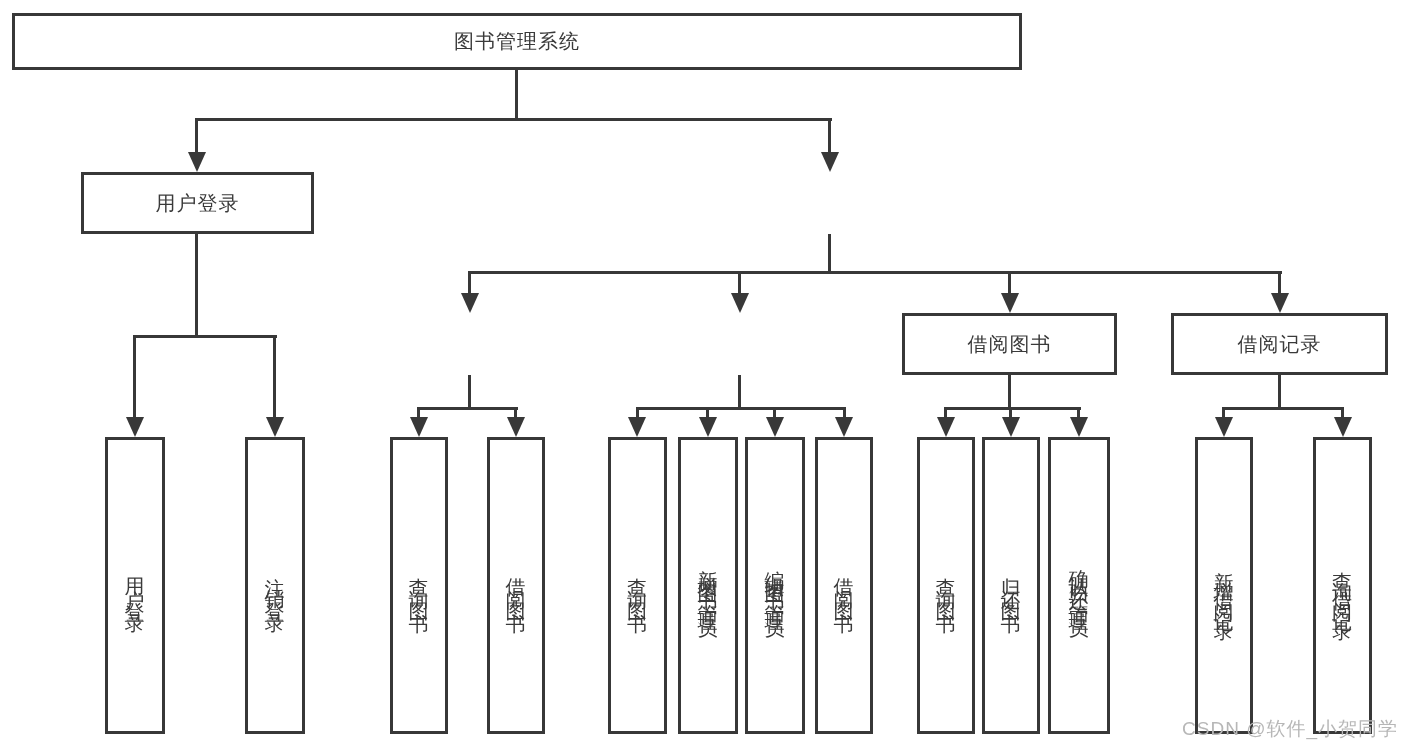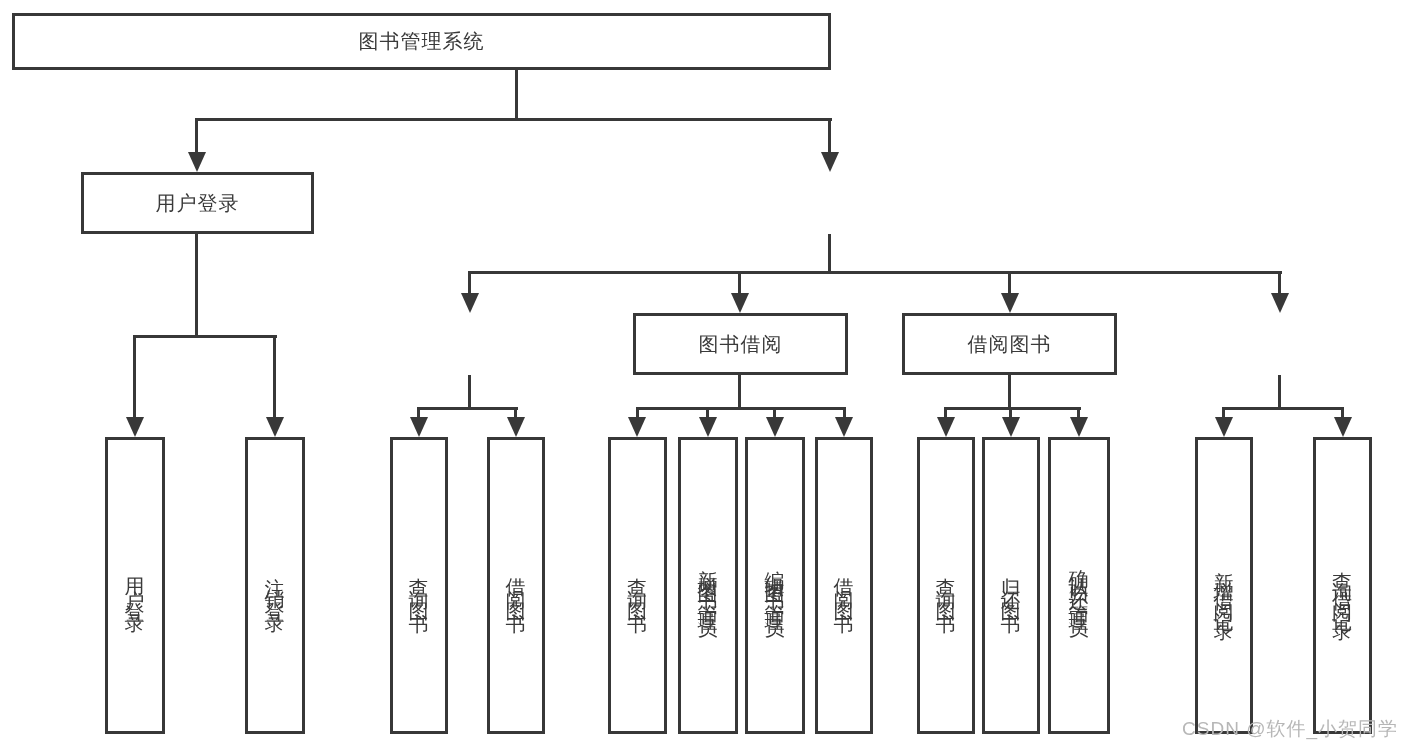--- a/index.html
+++ b/index.html
@@ -52,21 +52,21 @@
     letter-spacing:1px;
     text-align:right;
     z-index:5;
   }
 </style>
 </head>
 <body>
 
 <div class="canvas">
 
-  <div class="box" style="left:12px;top:13px;width:819px;height:57px">图书管理系统</div>
+  <div class="box" style="left:12px;top:13px;width:1010px;height:57px">图书管理系统</div>
 
   <div class="vline" style="left:515px;top:68px;height:52px"></div>
 
   <div class="hline" style="left:195px;top:118px;width:637px"></div>
 
   <div class="vline" style="left:195px;top:118px;height:38px"></div>
   <div class="arrow" style="left:188px;top:152px"></div>
   <div class="vline" style="left:828px;top:118px;height:38px"></div>
   <div class="arrow" style="left:821px;top:152px"></div>
 
@@ -83,22 +83,22 @@
   <div class="hline" style="left:468px;top:271px;width:814px"></div>
   <div class="vline" style="left:468px;top:271px;height:25px"></div>
   <div class="arrow" style="left:461px;top:293px"></div>
   <div class="vline" style="left:738px;top:271px;height:25px"></div>
   <div class="arrow" style="left:731px;top:293px"></div>
   <div class="vline" style="left:1008px;top:271px;height:25px"></div>
   <div class="arrow" style="left:1001px;top:293px"></div>
   <div class="vline" style="left:1278px;top:271px;height:25px"></div>
   <div class="arrow" style="left:1271px;top:293px"></div>
 
-  <div class="box" style="left:633px;top:313px;width:215px;height:62px">图书借阅</div>
   <div class="box" style="left:902px;top:313px;width:215px;height:62px">借阅图书</div>
+  <div class="box" style="left:1171px;top:313px;width:217px;height:62px">借阅记录</div>
 
   <div class="vline" style="left:468px;top:375px;height:35px"></div>
   <div class="vline" style="left:738px;top:375px;height:35px"></div>
   <div class="vline" style="left:1008px;top:375px;height:35px"></div>
   <div class="vline" style="left:1278px;top:375px;height:35px"></div>
 
   <div class="hline" style="left:417px;top:407px;width:101px"></div>
   <div class="hline" style="left:636px;top:407px;width:210px"></div>
   <div class="hline" style="left:944px;top:407px;width:137px"></div>
   <div class="hline" style="left:1222px;top:407px;width:122px"></div>

